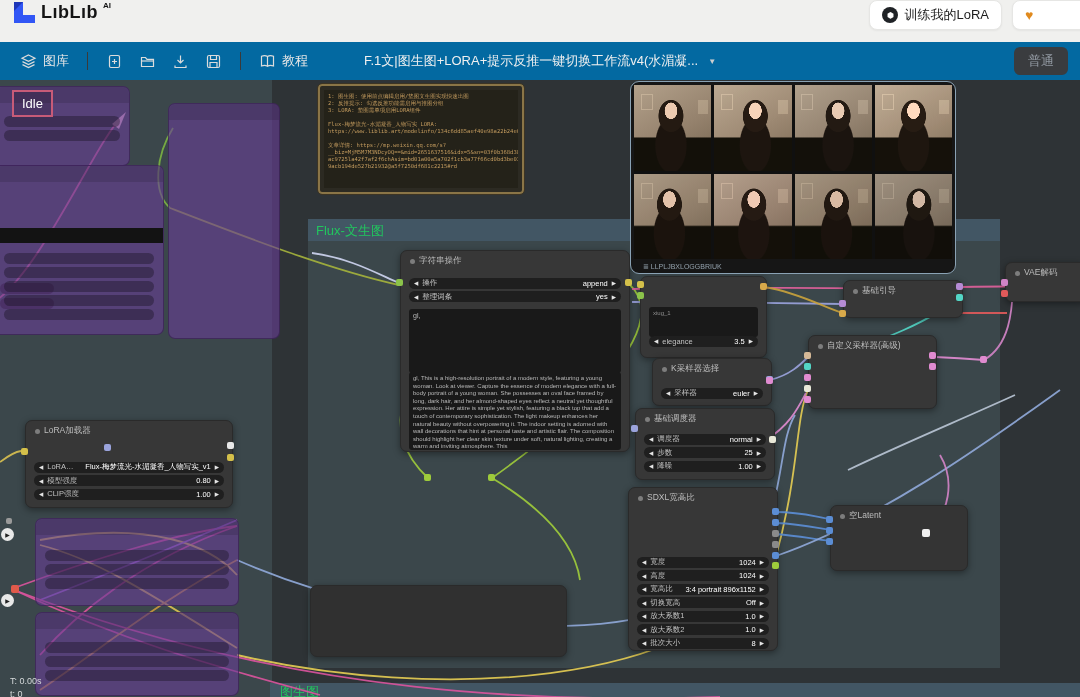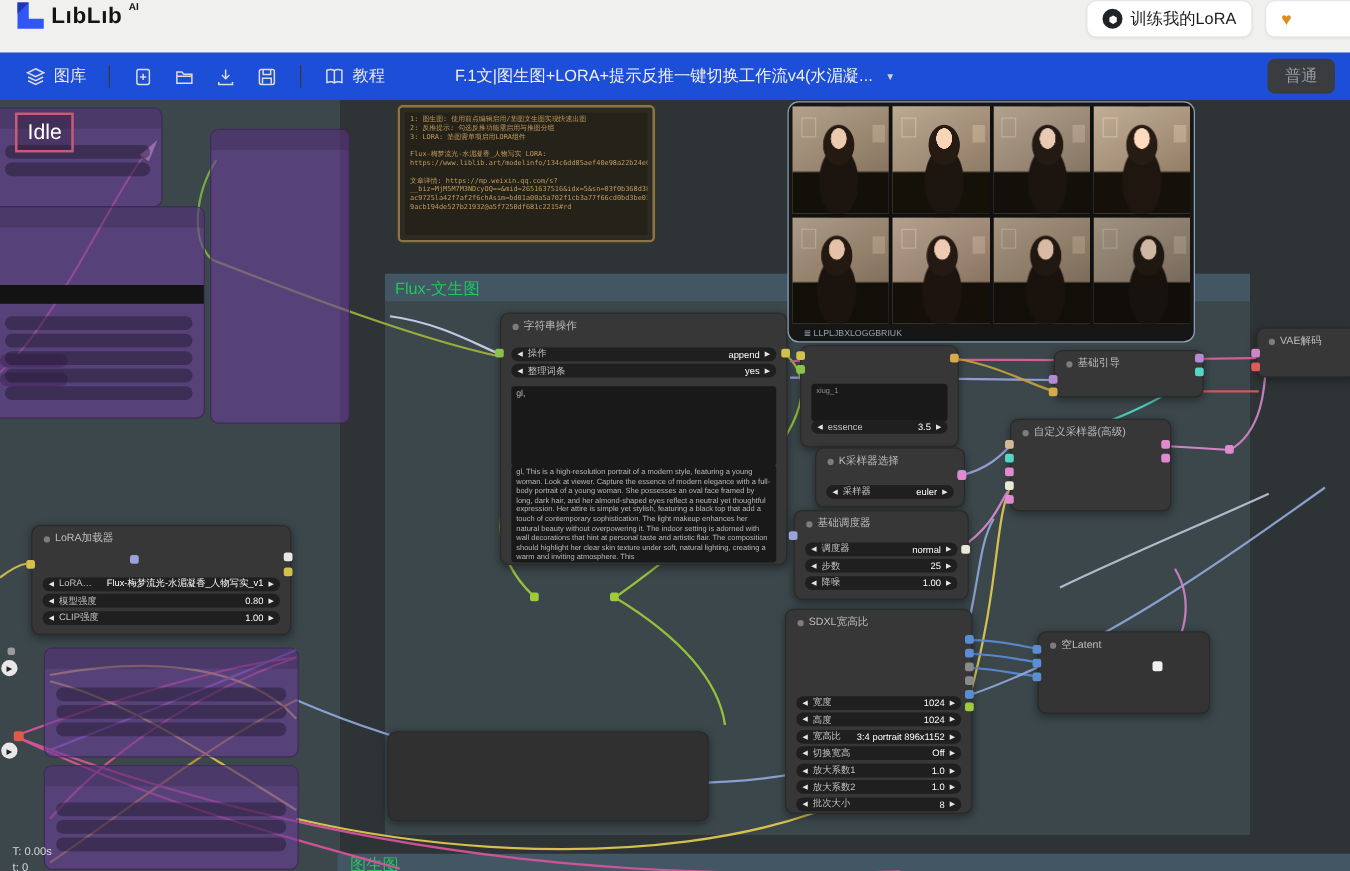--- a/index.html
+++ b/index.html
@@ -13,21 +13,21 @@
   .logo-txt{font-size:18px;font-weight:bold;color:#141414;letter-spacing:.5px;line-height:24px}
   .logo-sup{font-size:8px;font-weight:bold;color:#141414;margin-top:1px}
   .tb-right{margin-left:auto;display:flex;align-items:center;gap:10px}
   .pill-btn{height:28px;background:#fff;border:1px solid #e6e6e4;border-radius:8px;display:flex;align-items:center;
             gap:6px;padding:0 12px;font-size:13px;color:#1c1c1c;box-shadow:0 1px 2px rgba(0,0,0,.05);cursor:pointer}
   .orb{width:16px;height:16px;border-radius:50%;background:#1f2226;color:#fff;font-size:8px;display:flex;align-items:center;justify-content:center}
   .heart-pill{width:52px;margin-right:-22px;justify-content:flex-start}
   .heart{color:#e08a1e;font-size:14px;line-height:1}
 
   
-  .mb{position:absolute;top:42px;left:0;right:0;height:38px;background:#1d4ed8;display:flex;align-items:center;
+  .mb{position:absolute;top:42px;left:0;right:0;height:38px;background:#0369a1;display:flex;align-items:center;
       padding:0 12px;z-index:60;color:#e6e6e6}
   .mb .sep{width:1px;height:18px;background:#3a3a3a;margin:0 10px}
   .tool{display:flex;align-items:center;gap:6px;padding:0 8px;height:28px;border-radius:6px;cursor:pointer;font-size:13px}
   .ic{display:block}
   .wf-title{position:absolute;left:50%;transform:translateX(-50%);display:flex;align-items:center;gap:10px;
             font-size:13px;color:#f0f0f0;white-space:nowrap;cursor:pointer}
   .caret{font-size:8px;color:#cfcfcf}
   .mode-btn{margin-left:auto;background:#3a3c3f;color:#939aa3;font-size:13px;border-radius:6px;height:28px;
             padding:0 14px;display:flex;align-items:center;cursor:pointer}
 
@@ -85,21 +85,21 @@
   .photo:nth-child(7){--fx:54%;filter:brightness(.92)}
   .photo:nth-child(8){--fx:57%;filter:brightness(.9) saturate(.85)}
   .pcap{position:absolute;left:12px;bottom:2px;font-size:7px;color:#93a1ac;display:flex;gap:4px;align-items:center}
 
   
   .pu{position:absolute;background:rgba(104,62,148,.62);border:1px solid rgba(40,20,60,.5);border-radius:7px;z-index:9}
   .pu::before{content:"";position:absolute;left:0;right:0;top:0;height:16px;background:rgba(0,0,0,.12);border-radius:7px 7px 0 0}
   .pu .fw{height:11px;background:rgba(20,16,30,.38);border-radius:7px;margin:3px 9px}
   .blkstrip{position:absolute;left:0;right:0;height:15px;background:#131313;z-index:2}
 
-  .idle{position:absolute;border:2px solid #c75b78;background:rgba(40,20,40,.25);color:#fff;font-size:17px;
+  .idle{position:absolute;border:2px solid #c75b78;background:rgba(40,20,40,.25);color:#fff;font-size:13px;
         padding:4px 8px;z-index:30}
   .timer{position:absolute;font-size:9px;color:#d5d9da;z-index:30;line-height:13px}
   .circle-btn{position:absolute;width:13px;height:13px;border-radius:50%;background:#e8e8e8;color:#222;font-size:6px;
         display:flex;align-items:center;justify-content:center;z-index:25;cursor:pointer}
   .mini-pill{position:absolute;height:11px;background:#1f1f1f;border-radius:6px;z-index:8}
 </style>
 </head>
 <body>
 
 <div class="tb">
@@ -311,21 +311,21 @@
 
   <div class="node" style="left:310px;top:505px;width:255px;height:70px;background:#303030"></div>
 
   <div class="port" style="left:424px;top:394px;background:#9ecb3b"></div>
   <div class="port" style="left:488px;top:394px;background:#9ecb3b"></div>
 
   <div class="node" style="left:640px;top:196px;width:125px;height:80px">
     <div class="ta" style="left:8px;right:8px;top:30px;height:24px;font-size:6px;color:#8f8f8f">xiug_1</div>
     <div class="wrap" style="top:56px">
         <div class="widget">
-          <span class="wl">essence</span>
+          <span class="wl">elegance</span>
           <span class="wv">3.5</span>
         </div>
       </div>
   </div>
   <div class="port" style="left:637px;top:201px;background:#d4c04a"></div>
   <div class="port" style="left:637px;top:212px;background:#8bc34a"></div>
   <div class="port" style="left:760px;top:203px;background:#d8a94a"></div>
 
   <div class="node" style="left:843px;top:200px;width:118px;height:36px">
     <div class="nt">

